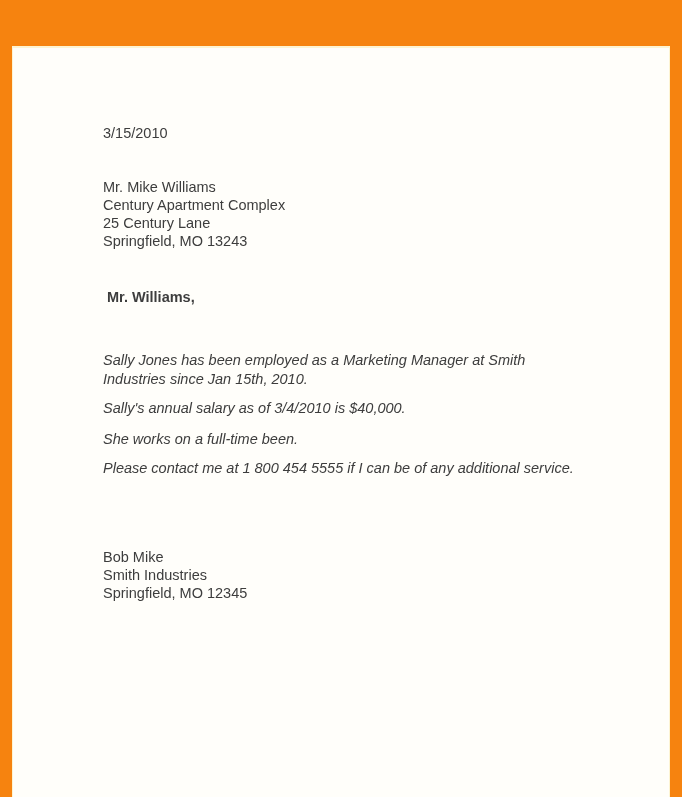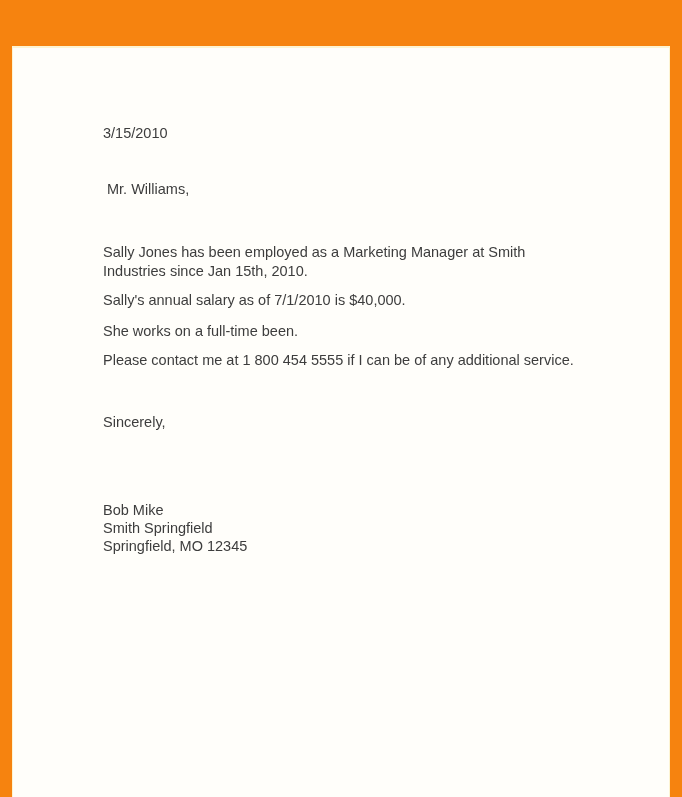--- a/index.html
+++ b/index.html
@@ -49,25 +49,27 @@
   }
   .addr-line {
     margin: 0;
   }
   .subject-line {
     margin-top: 29px;
   }
   .salutation {
     margin-top: 38px;
     padding-left: 4px;
+    font-weight: bold;
   }
   .body-paragraph {
     margin: 0;
     white-space: pre-wrap;
     line-height: 18.5px;
+    font-style: italic;
   }
   .p1 { margin-top: 45px; }
   .p2 { margin-top: 11px; }
   .p3 { margin-top: 12px; }
   .p4 { margin-top: 11px; }
   .closing {
     margin-top: 43px;
   }
   .signature-block {
     margin-top: 70px;
@@ -75,33 +77,38 @@
 </style>
 </head>
 <body>
 
 <div class="frame">
   <div class="page">
     <div class="content">
 
       <p class="date-line">3/15/2010</p>
 
+      <div class="recipient-block">
+        <p class="addr-line">Mr. Mike Williams</p>
+        <p class="addr-line">Century Apartment Complex</p>
+        <p class="addr-line">25 Century Lane</p>
+        <p class="addr-line">Springfield, MO 13243</p>
+      </div>
 
 
       <p class="salutation">Mr. Williams,</p>
 
       <p class="body-paragraph p1">Sally Jones has been employed as a Marketing Manager at Smith
 Industries since Jan 15th, 2010.</p>
-      <p class="body-paragraph p2">Sally's annual salary as of 7/1/2010 is $40,000.</p>
+      <p class="body-paragraph p2">Sally's annual salary as of 3/4/2010 is $40,000.</p>
       <p class="body-paragraph p3">She works on a full-time been.</p>
       <p class="body-paragraph p4">Please contact me at 1 800 454 5555 if I can be of any additional service.</p>
 
-      <p class="closing">Sincerely,</p>
 
       <div class="signature-block">
         <p class="addr-line">Bob Mike</p>
-        <p class="addr-line">Smith Springfield</p>
+        <p class="addr-line">Smith Industries</p>
         <p class="addr-line">Springfield, MO 12345</p>
       </div>
 
     </div>
   </div>
 </div>
 
 </body></html>

